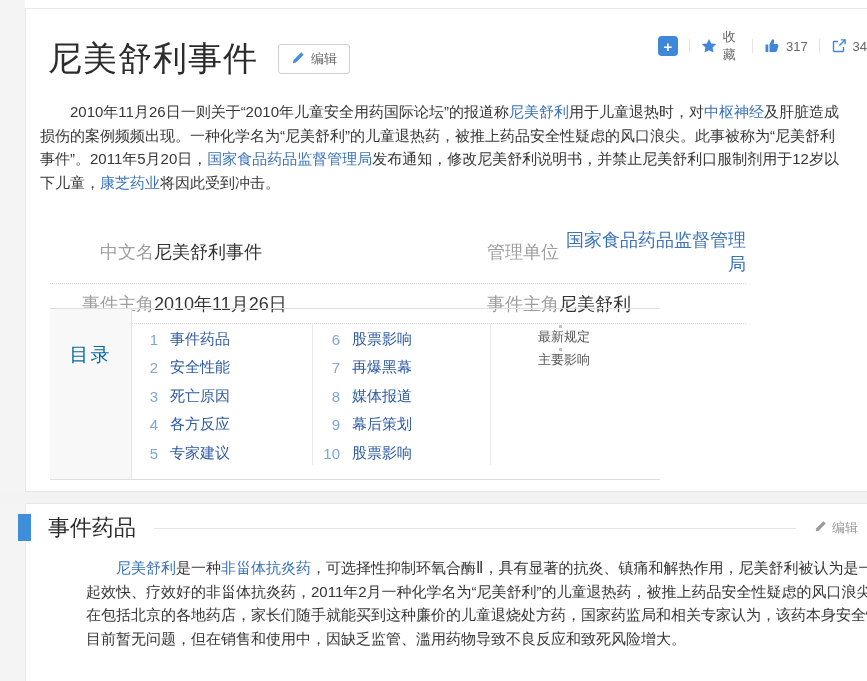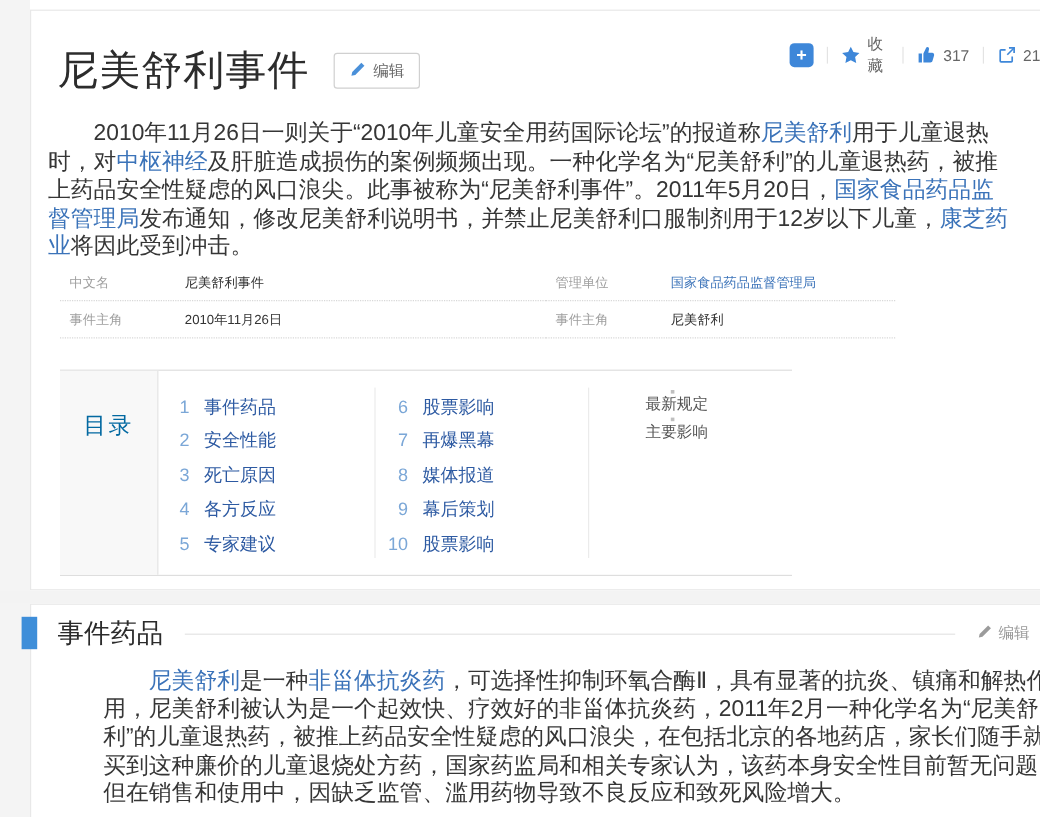--- a/index.html
+++ b/index.html
@@ -25,29 +25,29 @@
               display:flex; align-items:center; justify-content:center; font-size:15px; font-weight:bold; line-height:1; }
   .act-item svg { display:block; }
 
   
   .title-row { position:absolute; left:48px; top:36px; display:flex; align-items:center; gap:20px; }
   .page-title { font-size:34px; font-weight:400; color:#2c2c2c; letter-spacing:1px; }
   .edit-btn { display:flex; align-items:center; gap:6px; border:1px solid #d0d0d0; border-radius:3px;
               padding:5px 12px; font-size:13px; color:#666; background:#fff; cursor:pointer; }
 
   
-  .para { position:absolute; left:40px; width:806px; font-size:19px; line-height:23.5px;
+  .para { position:absolute; left:40px; width:806px; font-size:15px; line-height:23.5px;
           color:#363636; text-indent:2em; }
   .intro-para { top:100px; }
   .section-para { top:556px;margin-left:46px; }
   .ilink { color:#3b73b9; cursor:pointer; }
 
   
   .infobox { position:absolute; left:50px; top:220px; width:696px; display:grid; grid-template-columns:405px 1fr; }
-  .info-cell { display:flex; align-items:center; padding:8px 0 7px 8px; border-bottom:1px dotted #d8d8d8; font-size:11px; }
+  .info-cell { display:flex; align-items:center; padding:8px 0 7px 8px; border-bottom:1px dotted #d8d8d8; font-size:18px;text-align:right; }
   .info-label { width:96px; color:#9e9e9e; flex:0 0 auto; }
   .info-value { color:#333; }
   .info-value.link { color:#3b73b9; cursor:pointer; }
 
   
   .toc { position:absolute; left:50px; top:308px; width:610px; height:172px;
          border-top:1px solid #dedede; border-bottom:1px solid #dedede; }
   .toc-label-col { position:absolute; left:0; top:0; width:82px; height:100%; background:#f8f8f8;
                    border-right:1px solid #e5e5e5; text-align:center; padding-top:33px;
                    font-size:19px; color:#0369a1; letter-spacing:2px; }
@@ -105,21 +105,21 @@
   </div>
   <span class="act-sep"></span>
   <div class="act-item">
     <span>
       <svg width="16" height="16" viewBox="0 0 16 16">
         <path d="M7 3.5H3.2a.7.7 0 0 0-.7.7v8.6c0 .4.3.7.7.7h8.6c.4 0 .7-.3.7-.7V9" fill="none" stroke="#3e87d9" stroke-width="1.4"></path>
         <path d="M9.8 1.9h4.3v4.3" fill="none" stroke="#3e87d9" stroke-width="1.4"></path>
         <path d="M14 2L8.4 7.6" fill="none" stroke="#3e87d9" stroke-width="1.4"></path>
       </svg>
     </span>
-    <span>21</span>
+    <span>34</span>
   </div>
 </div>
 
 <div class="title-row">
   <h1 class="page-title">尼美舒利事件</h1>
   <button class="edit-btn">
     <span>
       <svg width="14" height="14" viewBox="0 0 16 16">
           <path d="M11.6 1.5l2.9 2.9-8.7 8.7-3.7.8.8-3.7z" fill="#4a90d9"></path>
         </svg>

